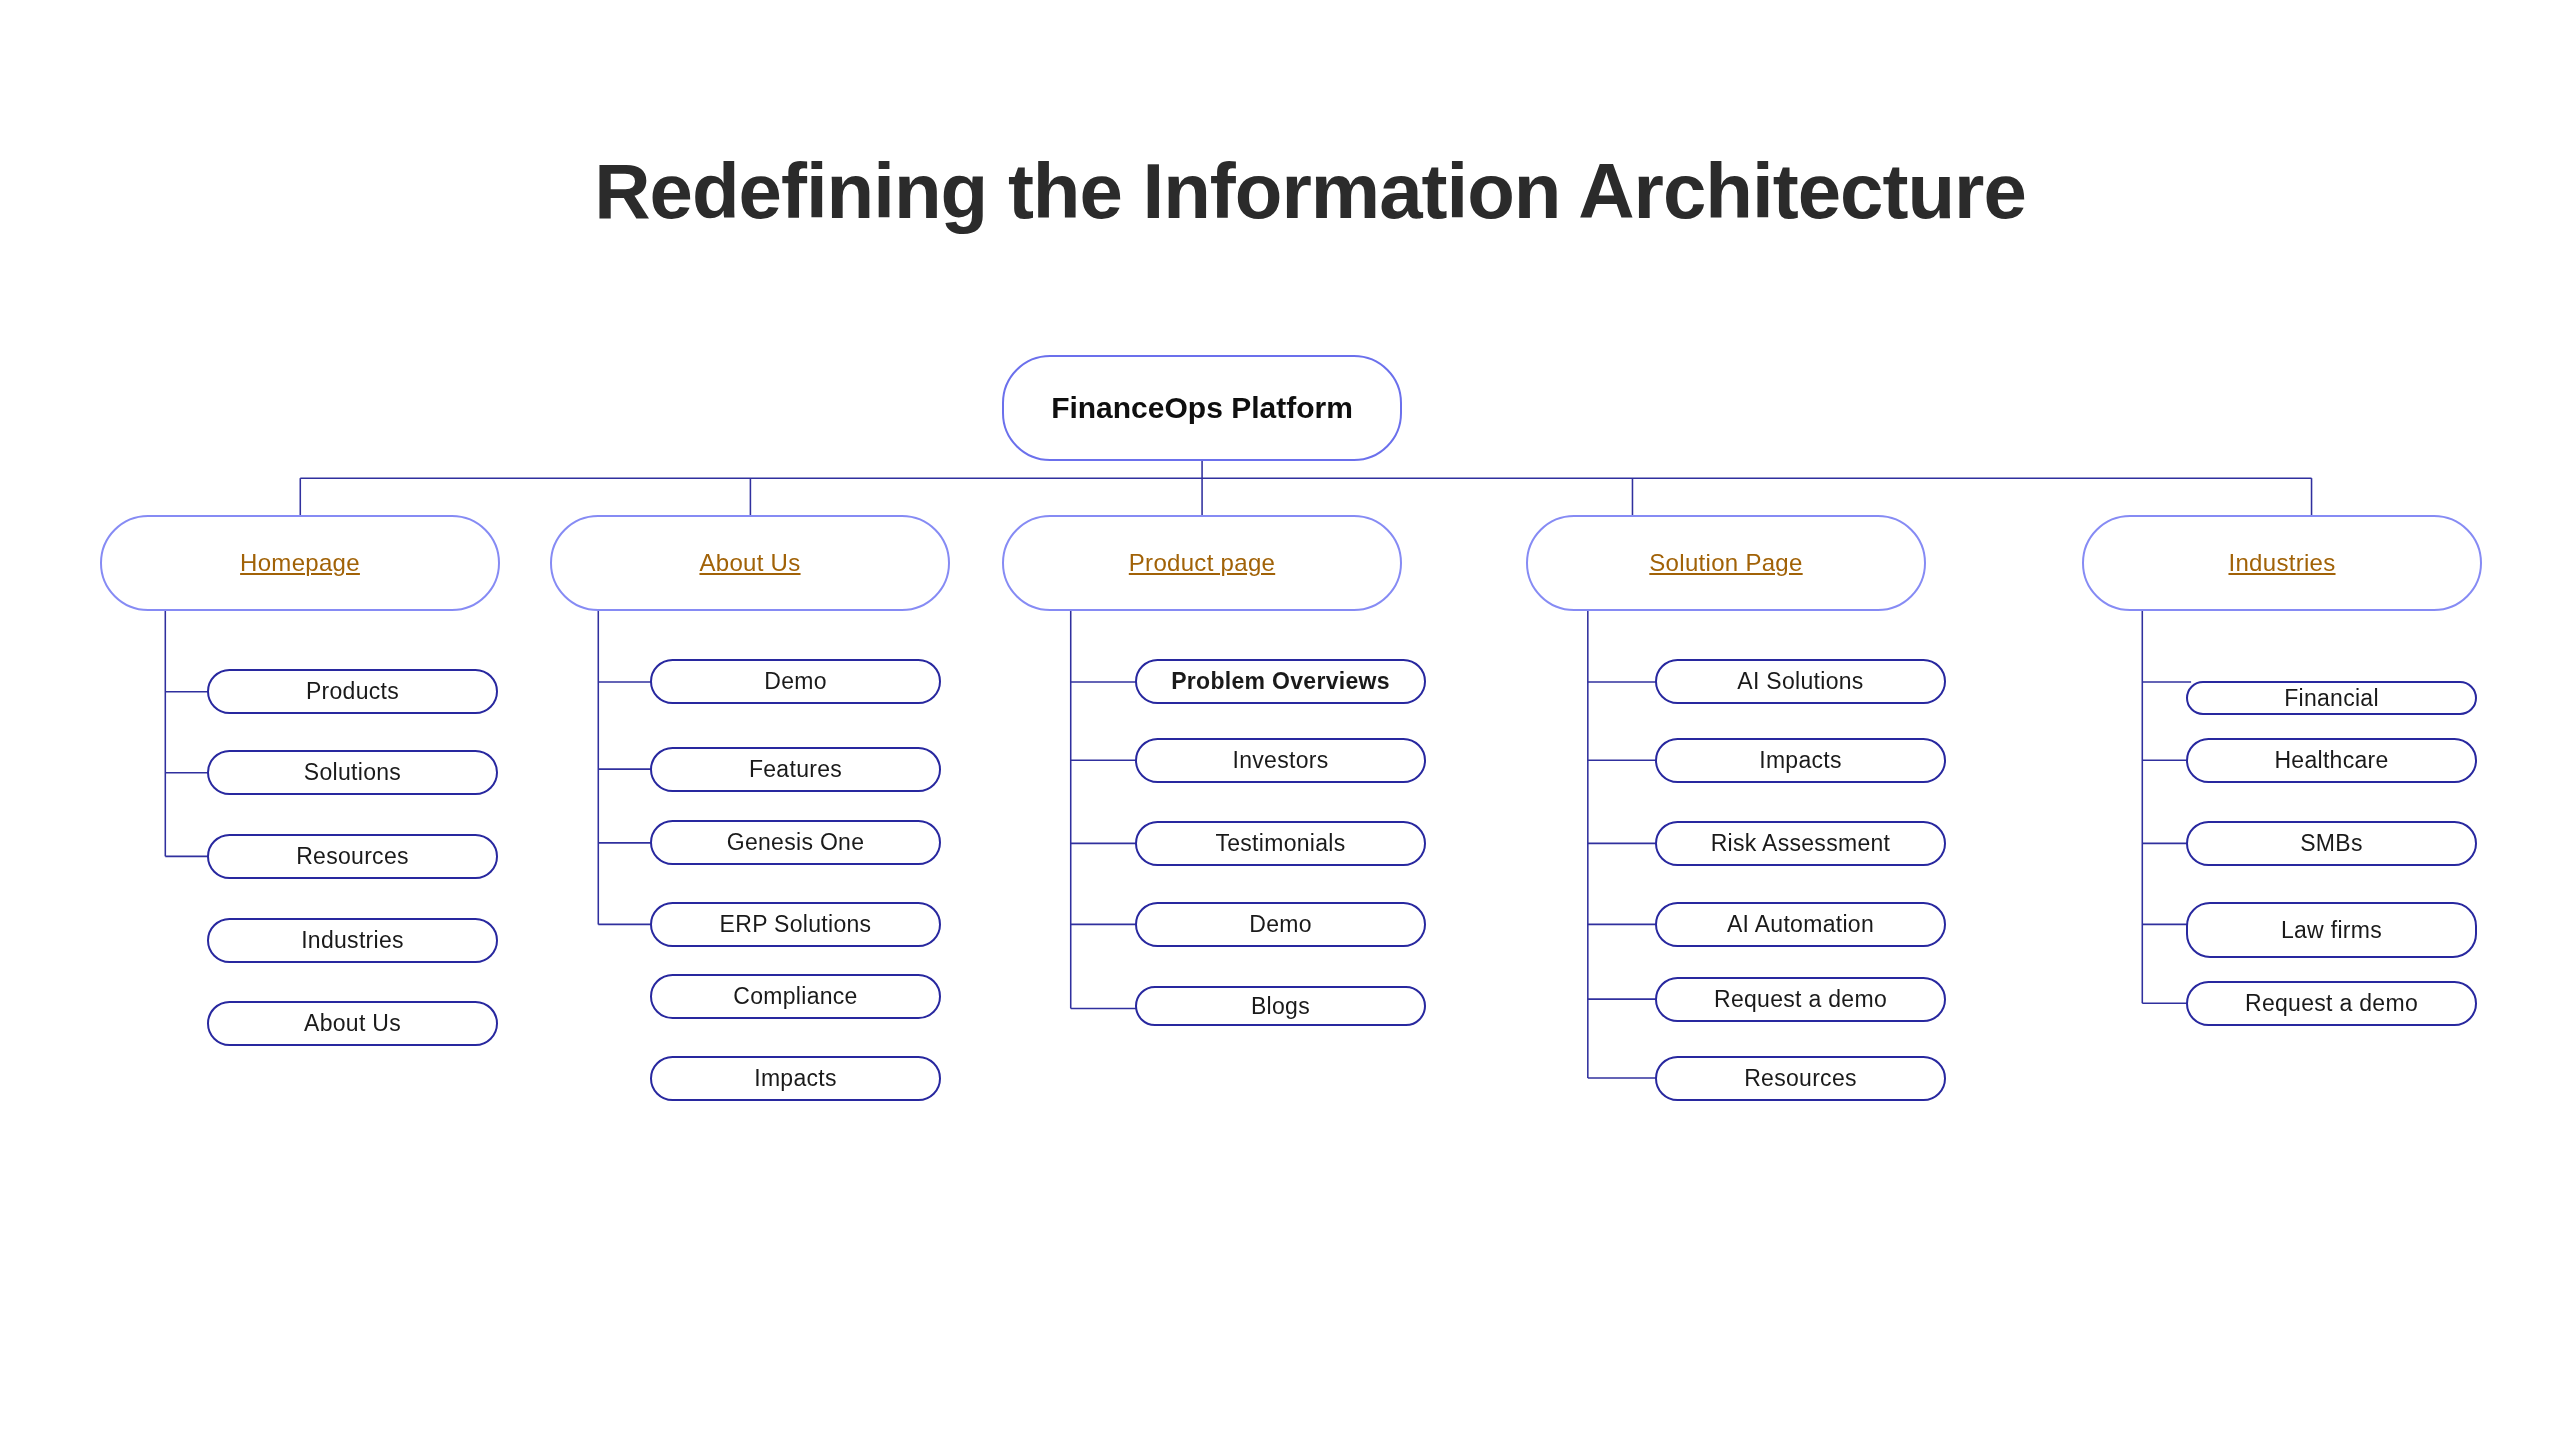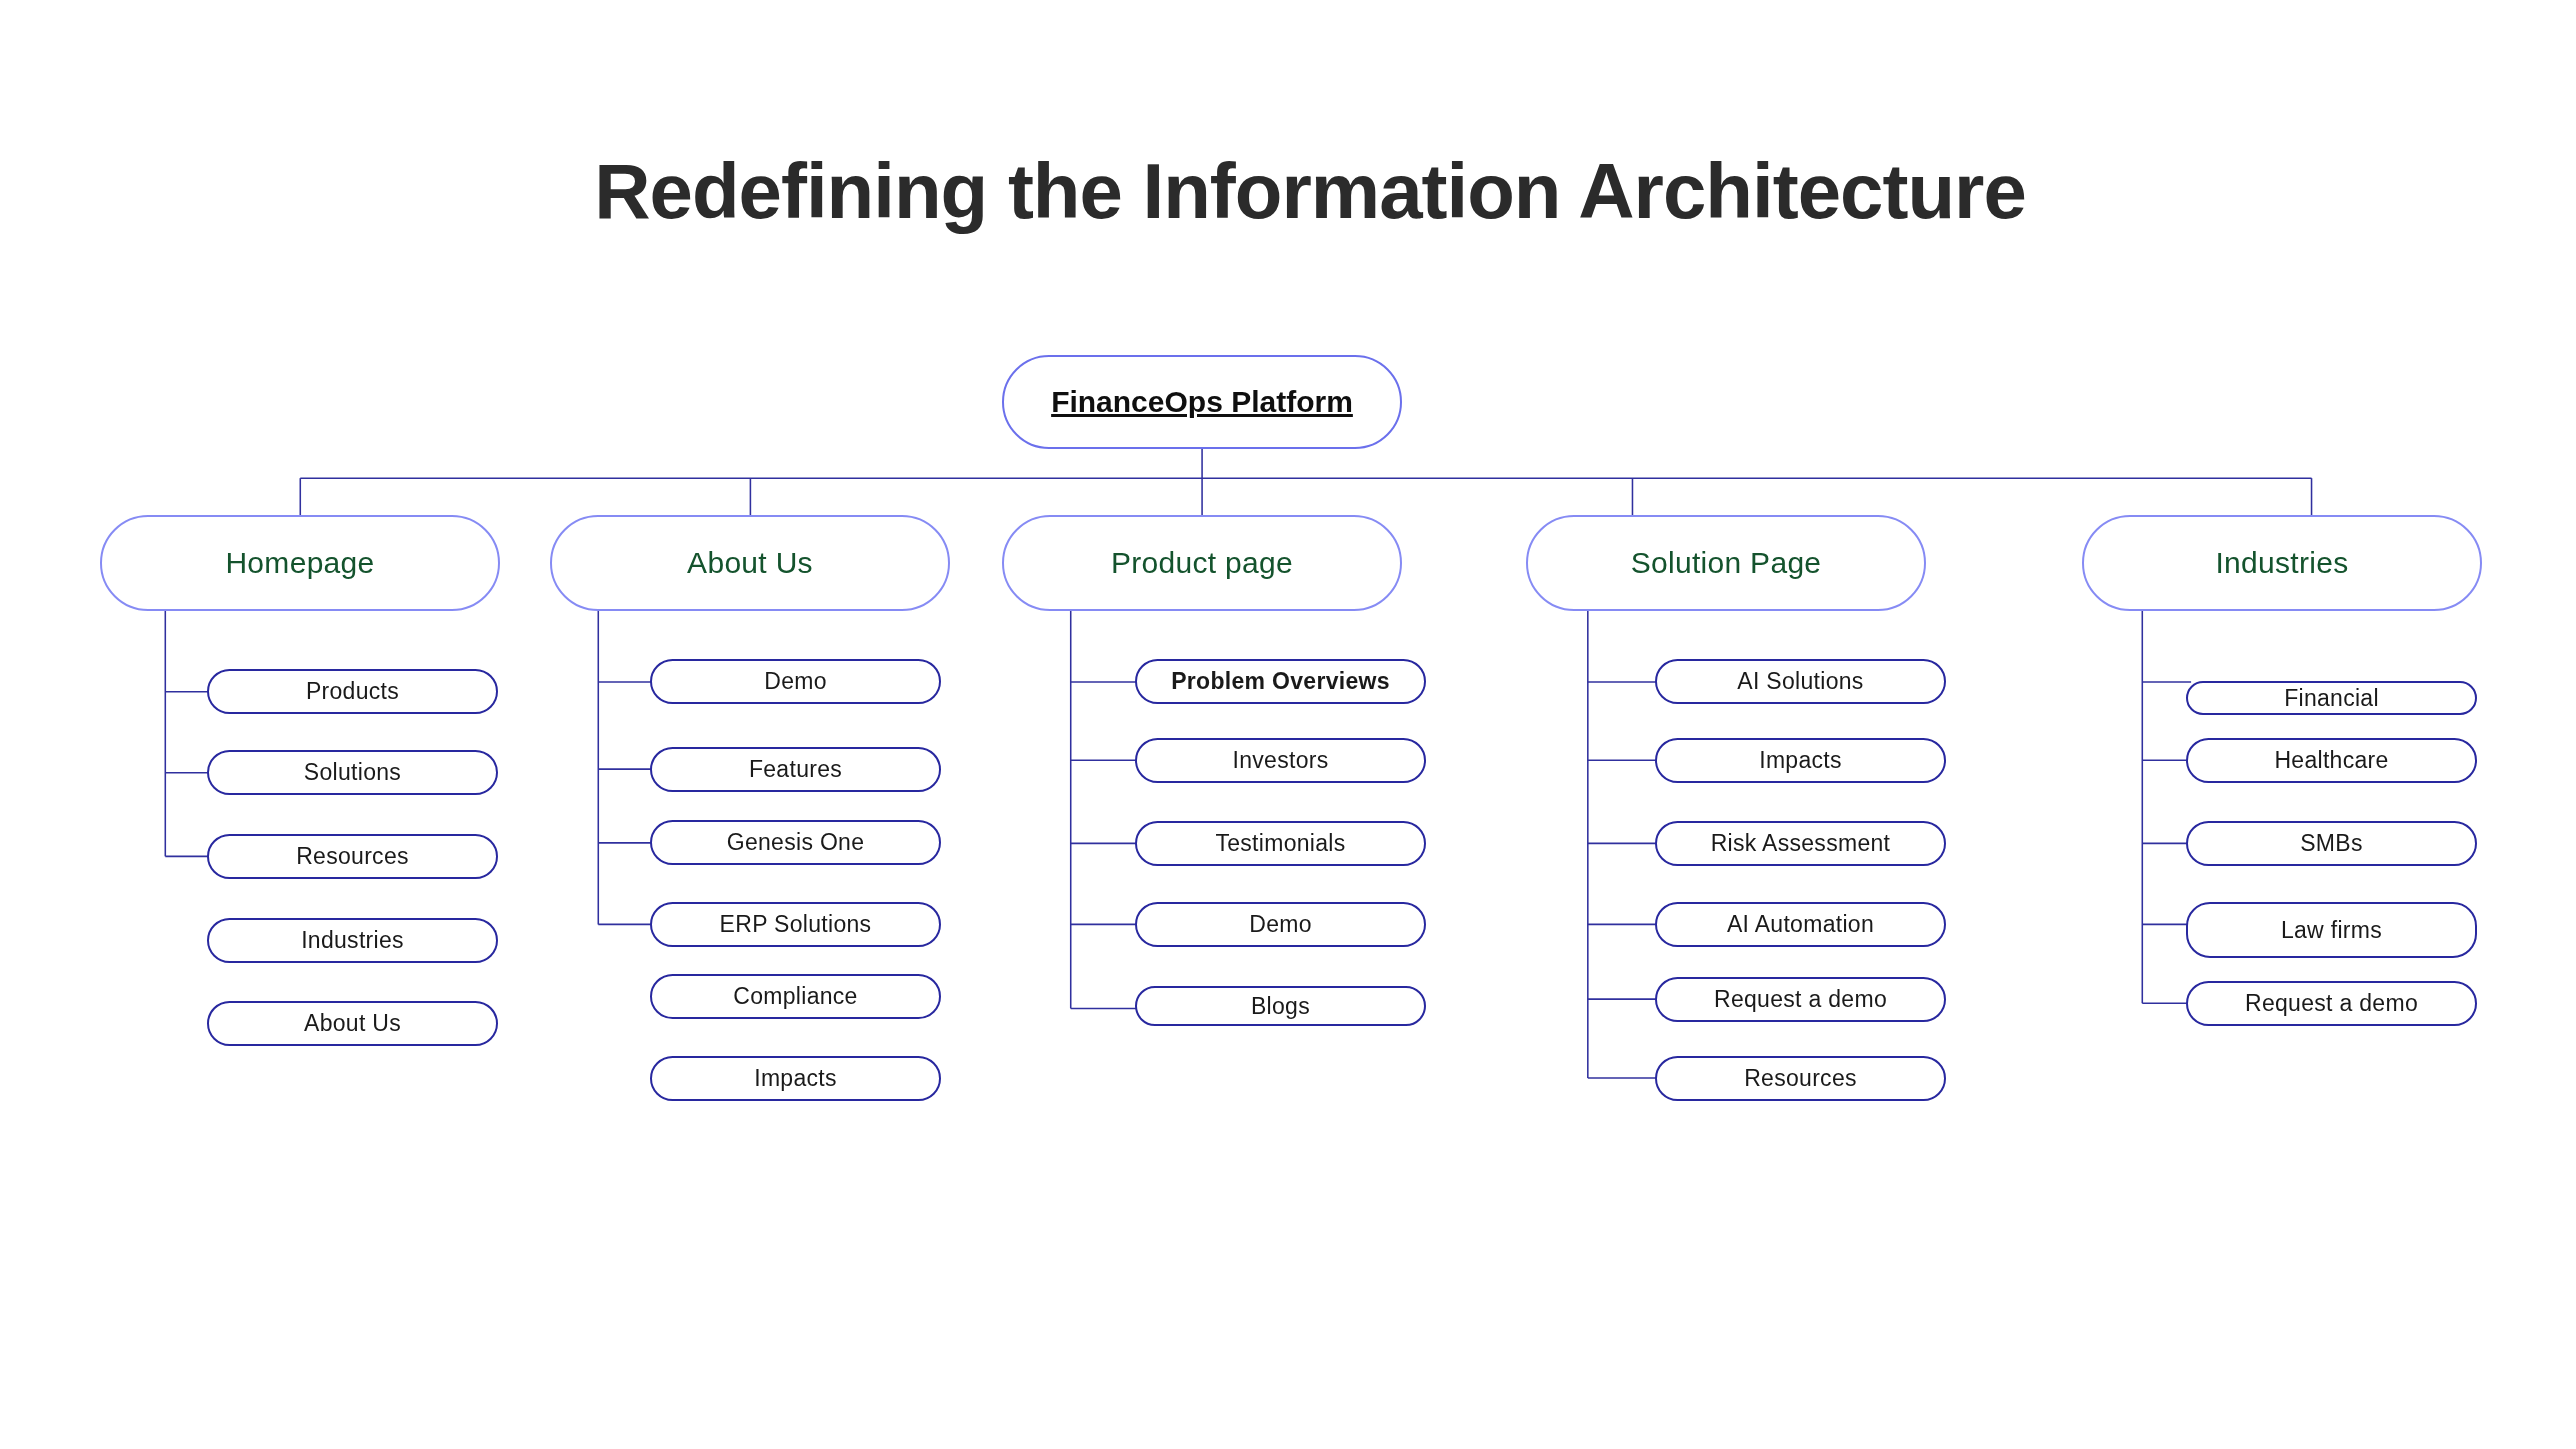--- a/index.html
+++ b/index.html
@@ -23,21 +23,21 @@
     display:flex;align-items:center;justify-content:center;
     white-space:nowrap;
   }
   .node .lbl{display:block;line-height:1;}
   .root-node{
     border-radius:48px;border-style:solid;border-width:2.6px;
     font-size:30px;font-weight:700;color:#0f0f0f;
   }
   .top-node{
     border-radius:50px;border-style:solid;border-width:2.6px;
-    font-size:30px;font-weight:400;color:#14532d;letter-spacing:0.3px;
+    font-size:24px;font-weight:400;color:#a16207;letter-spacing:0.3px;text-decoration:underline;
   }
   .child-node{
     border-radius:24px;border-style:solid;border-width:2.1px;
     font-size:23px;font-weight:400;color:#1a1a1a;letter-spacing:0.3px;
   }
 </style>
 </head>
 <body>
 
 <div id="canvas" style="background: rgb(255, 255, 255);">
@@ -72,21 +72,21 @@
       <line x1="3058" y1="1924.5" x2="3198" y2="1924.5" stroke="#30309e" stroke-width="3"></line>
       <line x1="3058" y1="2076.5" x2="3198" y2="2076.5" stroke="#30309e" stroke-width="3"></line>
       <line x1="4452" y1="921" x2="4452" y2="1004" stroke="#30309e" stroke-width="3"></line>
       <line x1="4126" y1="1170" x2="4126" y2="1932.5" stroke="#30309e" stroke-width="3"></line>
       <line x1="4126" y1="1313.5" x2="4220" y2="1313.5" stroke="#30309e" stroke-width="3"></line>
       <line x1="4126" y1="1464.5" x2="4220" y2="1464.5" stroke="#30309e" stroke-width="3"></line>
       <line x1="4126" y1="1624.5" x2="4220" y2="1624.5" stroke="#30309e" stroke-width="3"></line>
       <line x1="4126" y1="1780.5" x2="4220" y2="1780.5" stroke="#30309e" stroke-width="3"></line>
       <line x1="4126" y1="1932.5" x2="4220" y2="1932.5" stroke="#30309e" stroke-width="3"></line>
     </svg>
-  <div class="node root-node" id="root-node" style="left: 1002px; top: 355px; width: 400px; height: 94px; border-color: rgb(107, 112, 236); text-decoration: underline;">
+  <div class="node root-node" id="root-node" style="left: 1002px; top: 355px; width: 400px; height: 106px; border-color: rgb(107, 112, 236);">
     <span class="lbl">FinanceOps Platform</span>
   </div>
 
 <div class="node top-node" style="left: 100px; top: 515px; width: 400px; height: 96px; border-color: rgb(134, 139, 244);">
       <span class="lbl">Homepage</span>
     </div>
     <div class="node child-node" style="left: 207px; top: 669px; width: 291px; height: 45px; border-color: rgb(40, 40, 159);">
       <span class="lbl">Products</span>
     </div>
     <div class="node child-node" style="left: 207px; top: 750px; width: 291px; height: 45px; border-color: rgb(40, 40, 159);">

